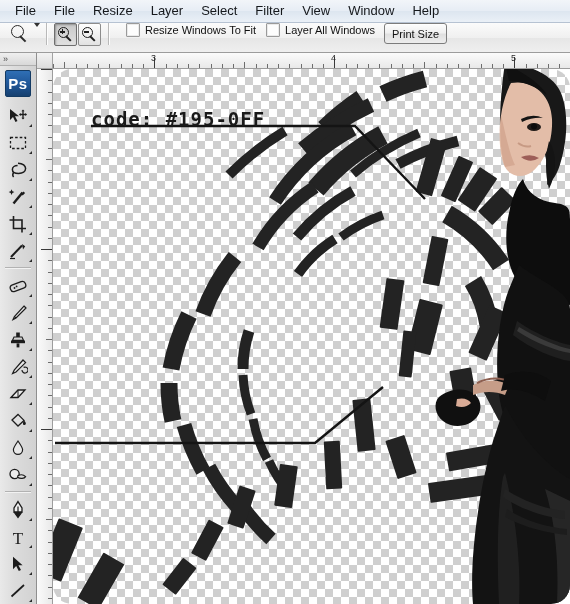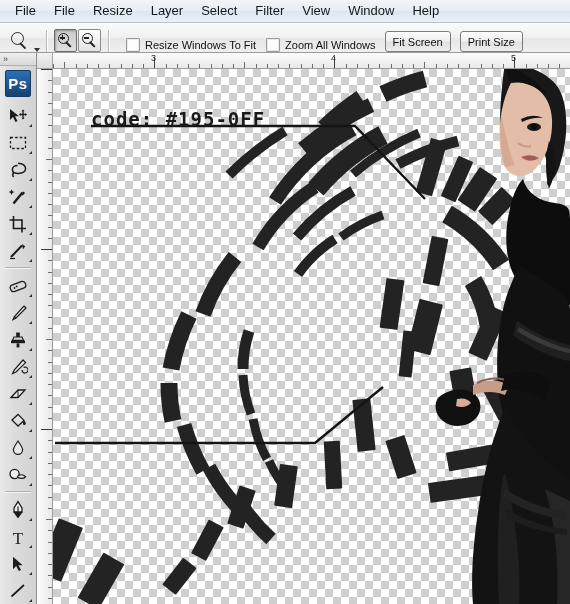--- a/index.html
+++ b/index.html
@@ -38,21 +38,21 @@
   }
 
   
   #optionsbar {
     position: absolute;
     left: 0; top: 23px;
     width: 570px; height: 30px;
     background: linear-gradient(to bottom, #fbfbfb 0%, #f0f0f0 50%, #e6e6e6 51%, #efefef 100%);
     border-bottom: 1px solid #9c9c9c;
     display: flex;
-    align-items: flex-end;
+    align-items: flex-start;
     box-sizing: border-box;
   }
   .opt-sep {
     width: 1px; height: 22px;
     background: #b9b9b9;
     border-right: 1px solid #fdfdfd;
     margin: 0 6px;
   }
   #zoom-tool-icon {
     width: 22px; height: 22px;
@@ -271,20 +271,21 @@
     position: absolute;
     left: 53px; top: 69px;
     width: 517px; height: 535px;
     overflow: hidden;
     background-color: #ffffff;
     background-image:
       linear-gradient(45deg, #cfcfcf 25%, transparent 25%, transparent 75%, #cfcfcf 75%),
       linear-gradient(45deg, #cfcfcf 25%, transparent 25%, transparent 75%, #cfcfcf 75%);
     background-size: 16px 16px;
     background-position: 0 0, 8px 8px;
+    border-radius: 19px;
   }
   #artwork-svg {
     position: absolute;
     left: 0; top: 0;
   }
 
   
   .pix-label {
     position: absolute;
     font-family: "DejaVu Sans Mono", monospace;
@@ -342,24 +343,23 @@
 
   <div class="opt-sep"></div>
 
   <div class="opt-check-wrap">
     <div class="opt-checkbox"></div>
     <span class="opt-label">Resize Windows To Fit</span>
   </div>
 
   <div class="opt-check-wrap">
     <div class="opt-checkbox"></div>
-    <span class="opt-label">Zoom All Windows</span>
-  </div>
-
-  <div class="opt-button">Fit Screen</div>
+    <span class="opt-label">Layer All Windows</span>
+  </div>
+
   <div class="opt-button">Print Size</div>
 </div>
 
 <div id="toolbox">
   <div id="tool-grip">»</div>
   <div id="ps-logo">Ps</div>
 
   <div class="tool">
     <svg width="20" height="18" viewBox="0 0 20 18">
       <path d="M2 2 L2 13 L5 10 L7.5 15 L9.5 14 L7 9.3 L11 9.3 Z" fill="#1c1c1c"></path>

